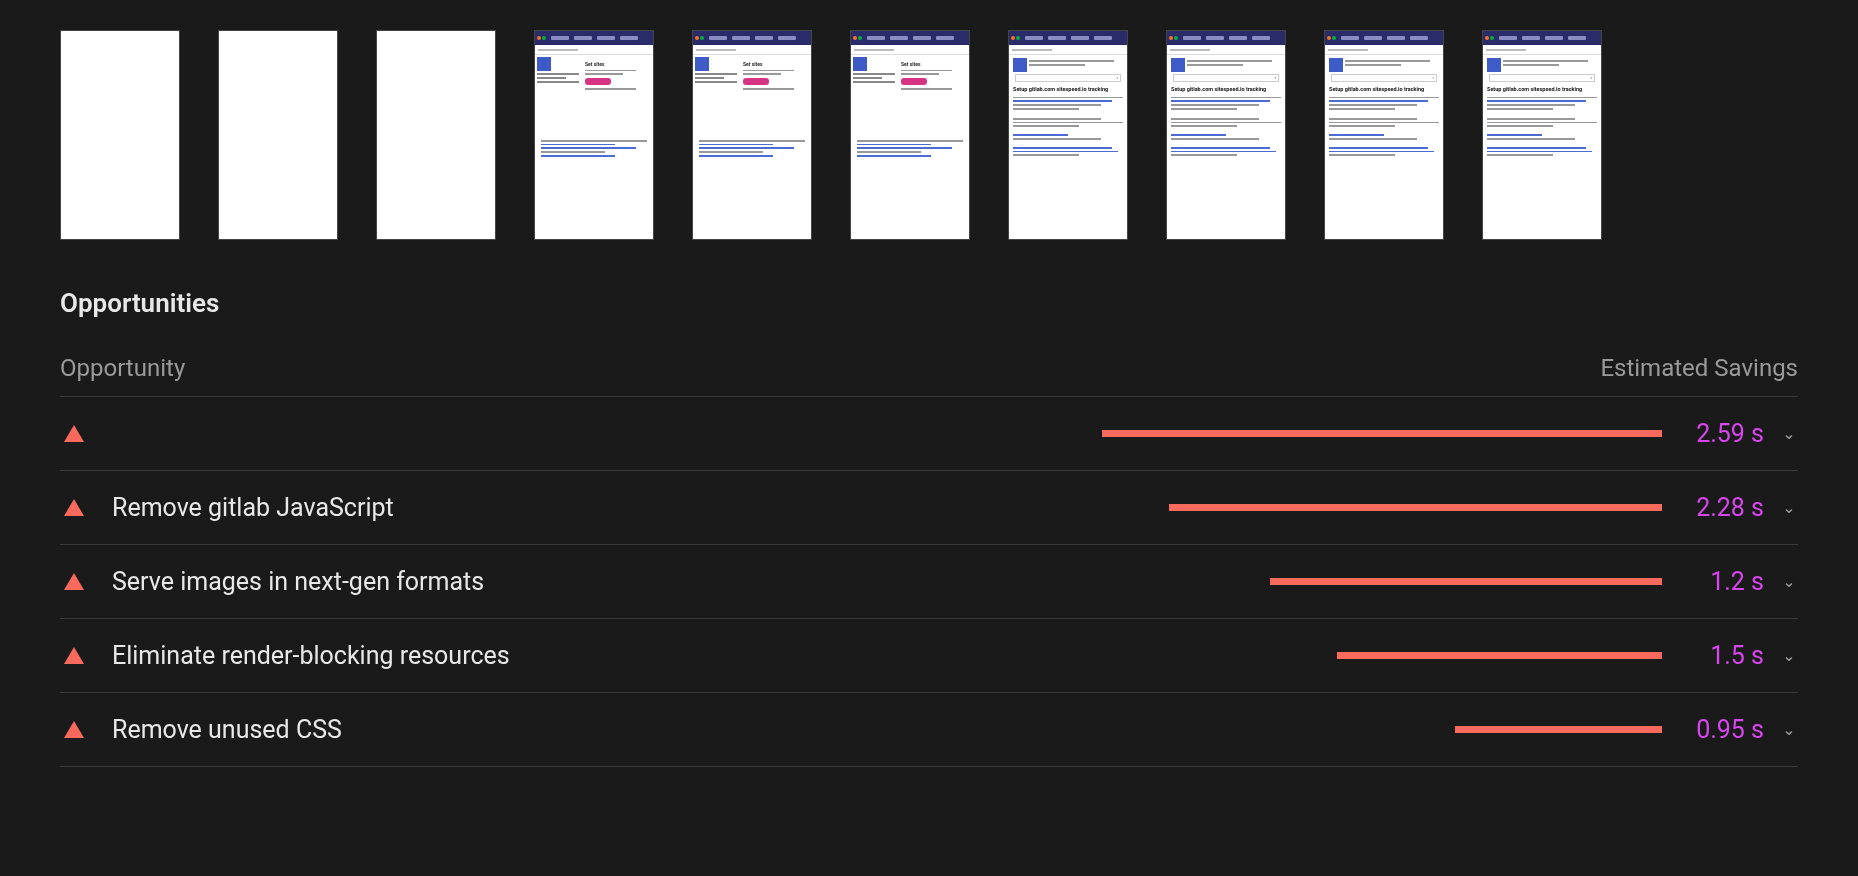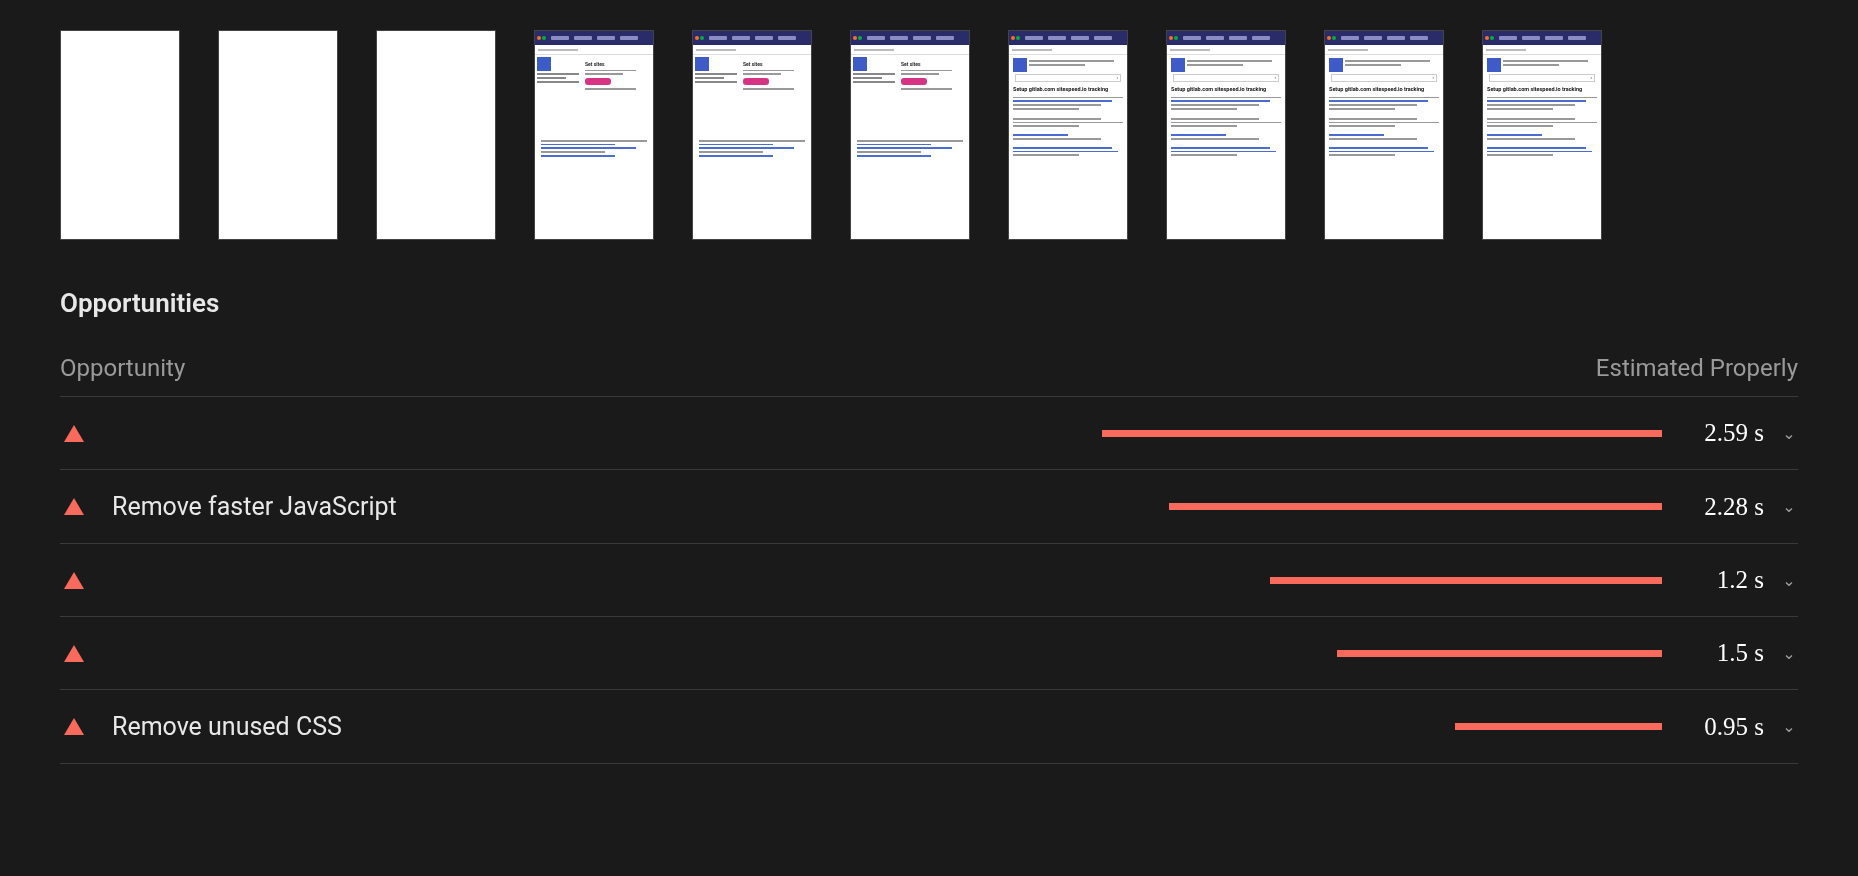--- a/index.html
+++ b/index.html
@@ -114,25 +114,24 @@
     display: flex;
     justify-content: flex-end;
     margin-right: 12px;
   }
   .opp-bar {
     height: 7px;
     background: #f86b5c;
     border-radius: 0;
   }
   .opp-savings {
-    color: #ffffff;
+    color: #d946ef;
     font-size: 25px;
     width: 90px;
     text-align: right;
-    font-family: Liberation Serif, serif;
   }
   .opp-chevron {
     color: #9a9a9a;
     font-size: 16px;
     margin-left: 16px;
     width: 18px;
     text-align: center;
   }
 </style>
 </head>
@@ -404,54 +403,56 @@
       </div>
     </div>
   </div>
 
 <div class="opps-header">
   <span class="title">Opportunities</span>
 </div>
 
 <div class="opps-col-header">
   <span>Opportunity</span>
-  <span>Estimated Properly</span>
+  <span>Estimated Savings</span>
 </div>
 
 <div id="opp-rows">
     <div class="opp-row">
       <div class="opp-icon"></div>
       <div class="opp-mid"></div>
       <div class="opp-bar-wrap">
         <div class="opp-bar" style="width: 560px;"></div>
       </div>
       <div class="opp-savings">2.59 s</div>
       <div class="opp-chevron">⌄</div>
     </div>
     <div class="opp-row">
       <div class="opp-icon"></div>
-      <div class="opp-label">Remove faster JavaScript</div>
+      <div class="opp-label">Remove gitlab JavaScript</div>
       <div class="opp-mid"></div>
       <div class="opp-bar-wrap">
         <div class="opp-bar" style="width: 492.8px;"></div>
       </div>
       <div class="opp-savings">2.28 s</div>
       <div class="opp-chevron">⌄</div>
     </div>
     <div class="opp-row">
       <div class="opp-icon"></div>
+      <div class="opp-label">Serve images in next-gen formats</div>
       <div class="opp-mid"></div>
       <div class="opp-bar-wrap">
         <div class="opp-bar" style="width: 392px;"></div>
       </div>
       <div class="opp-savings">1.2 s</div>
       <div class="opp-chevron">⌄</div>
     </div>
     <div class="opp-row">
       <div class="opp-icon"></div>
+      <div class="opp-label">Eliminate render-blocking resources</div>
       <div class="opp-mid"></div>
       <div class="opp-bar-wrap">
         <div class="opp-bar" style="width: 324.8px;"></div>
       </div>
       <div class="opp-savings">1.5 s</div>
       <div class="opp-chevron">⌄</div>
     </div>
     <div class="opp-row">
       <div class="opp-icon"></div>
       <div class="opp-label">Remove unused CSS</div>

